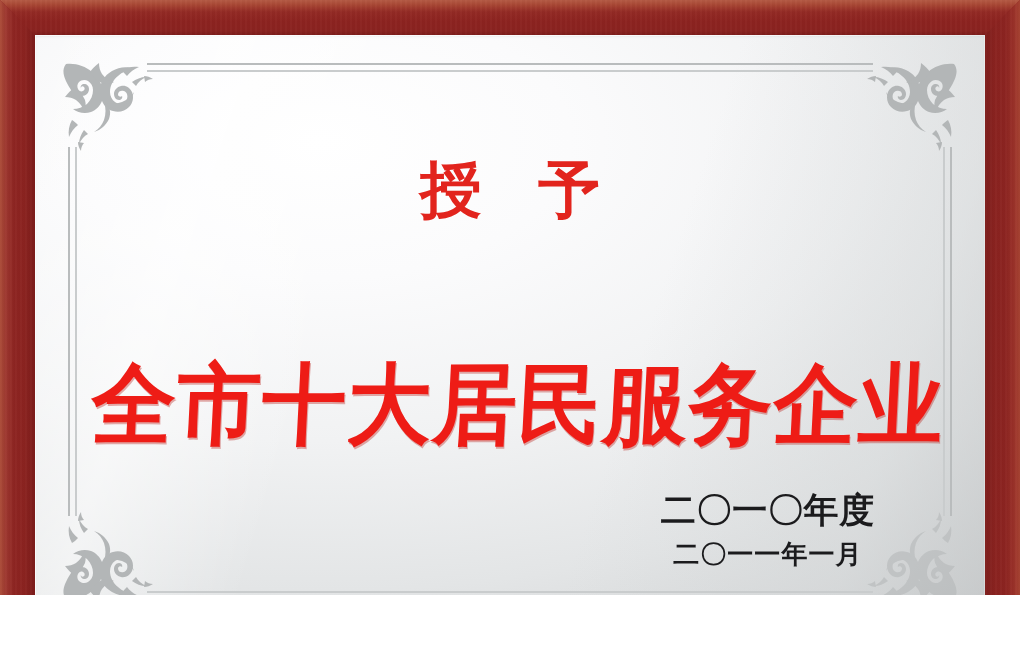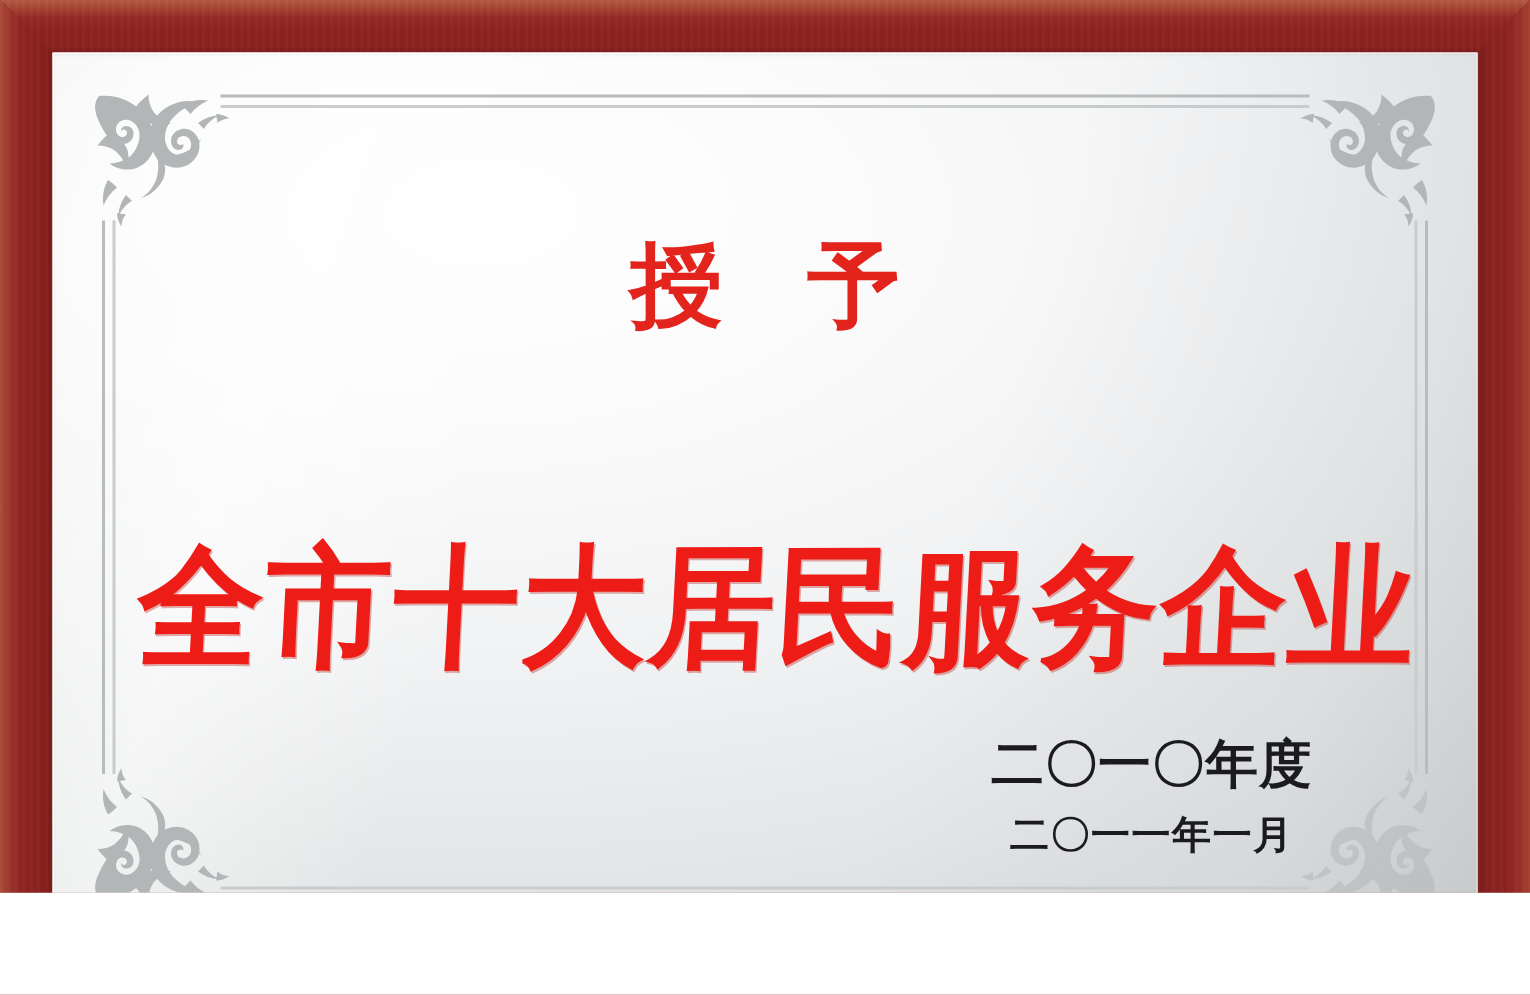--- a/index.html
+++ b/index.html
@@ -132,21 +132,21 @@
   .issuer {
     font-family:"DejaVu Sans","Liberation Sans",sans-serif;
     font-weight:700;
     font-size:35px; line-height:1.15;
     letter-spacing:.02em;
     color:#1b1b1d;
     white-space:nowrap;
   }
   .issue-date {
     margin-top:12px;
-    font-family:Liberation Serif, serif;
+    font-family:Liberation Mono, monospace;
     font-weight:700;
     font-size:26px; line-height:1.15;
     letter-spacing:.04em;
     color:#1b1b1d;
     white-space:nowrap;
   }
 </style>
 </head>
 <body>
 

